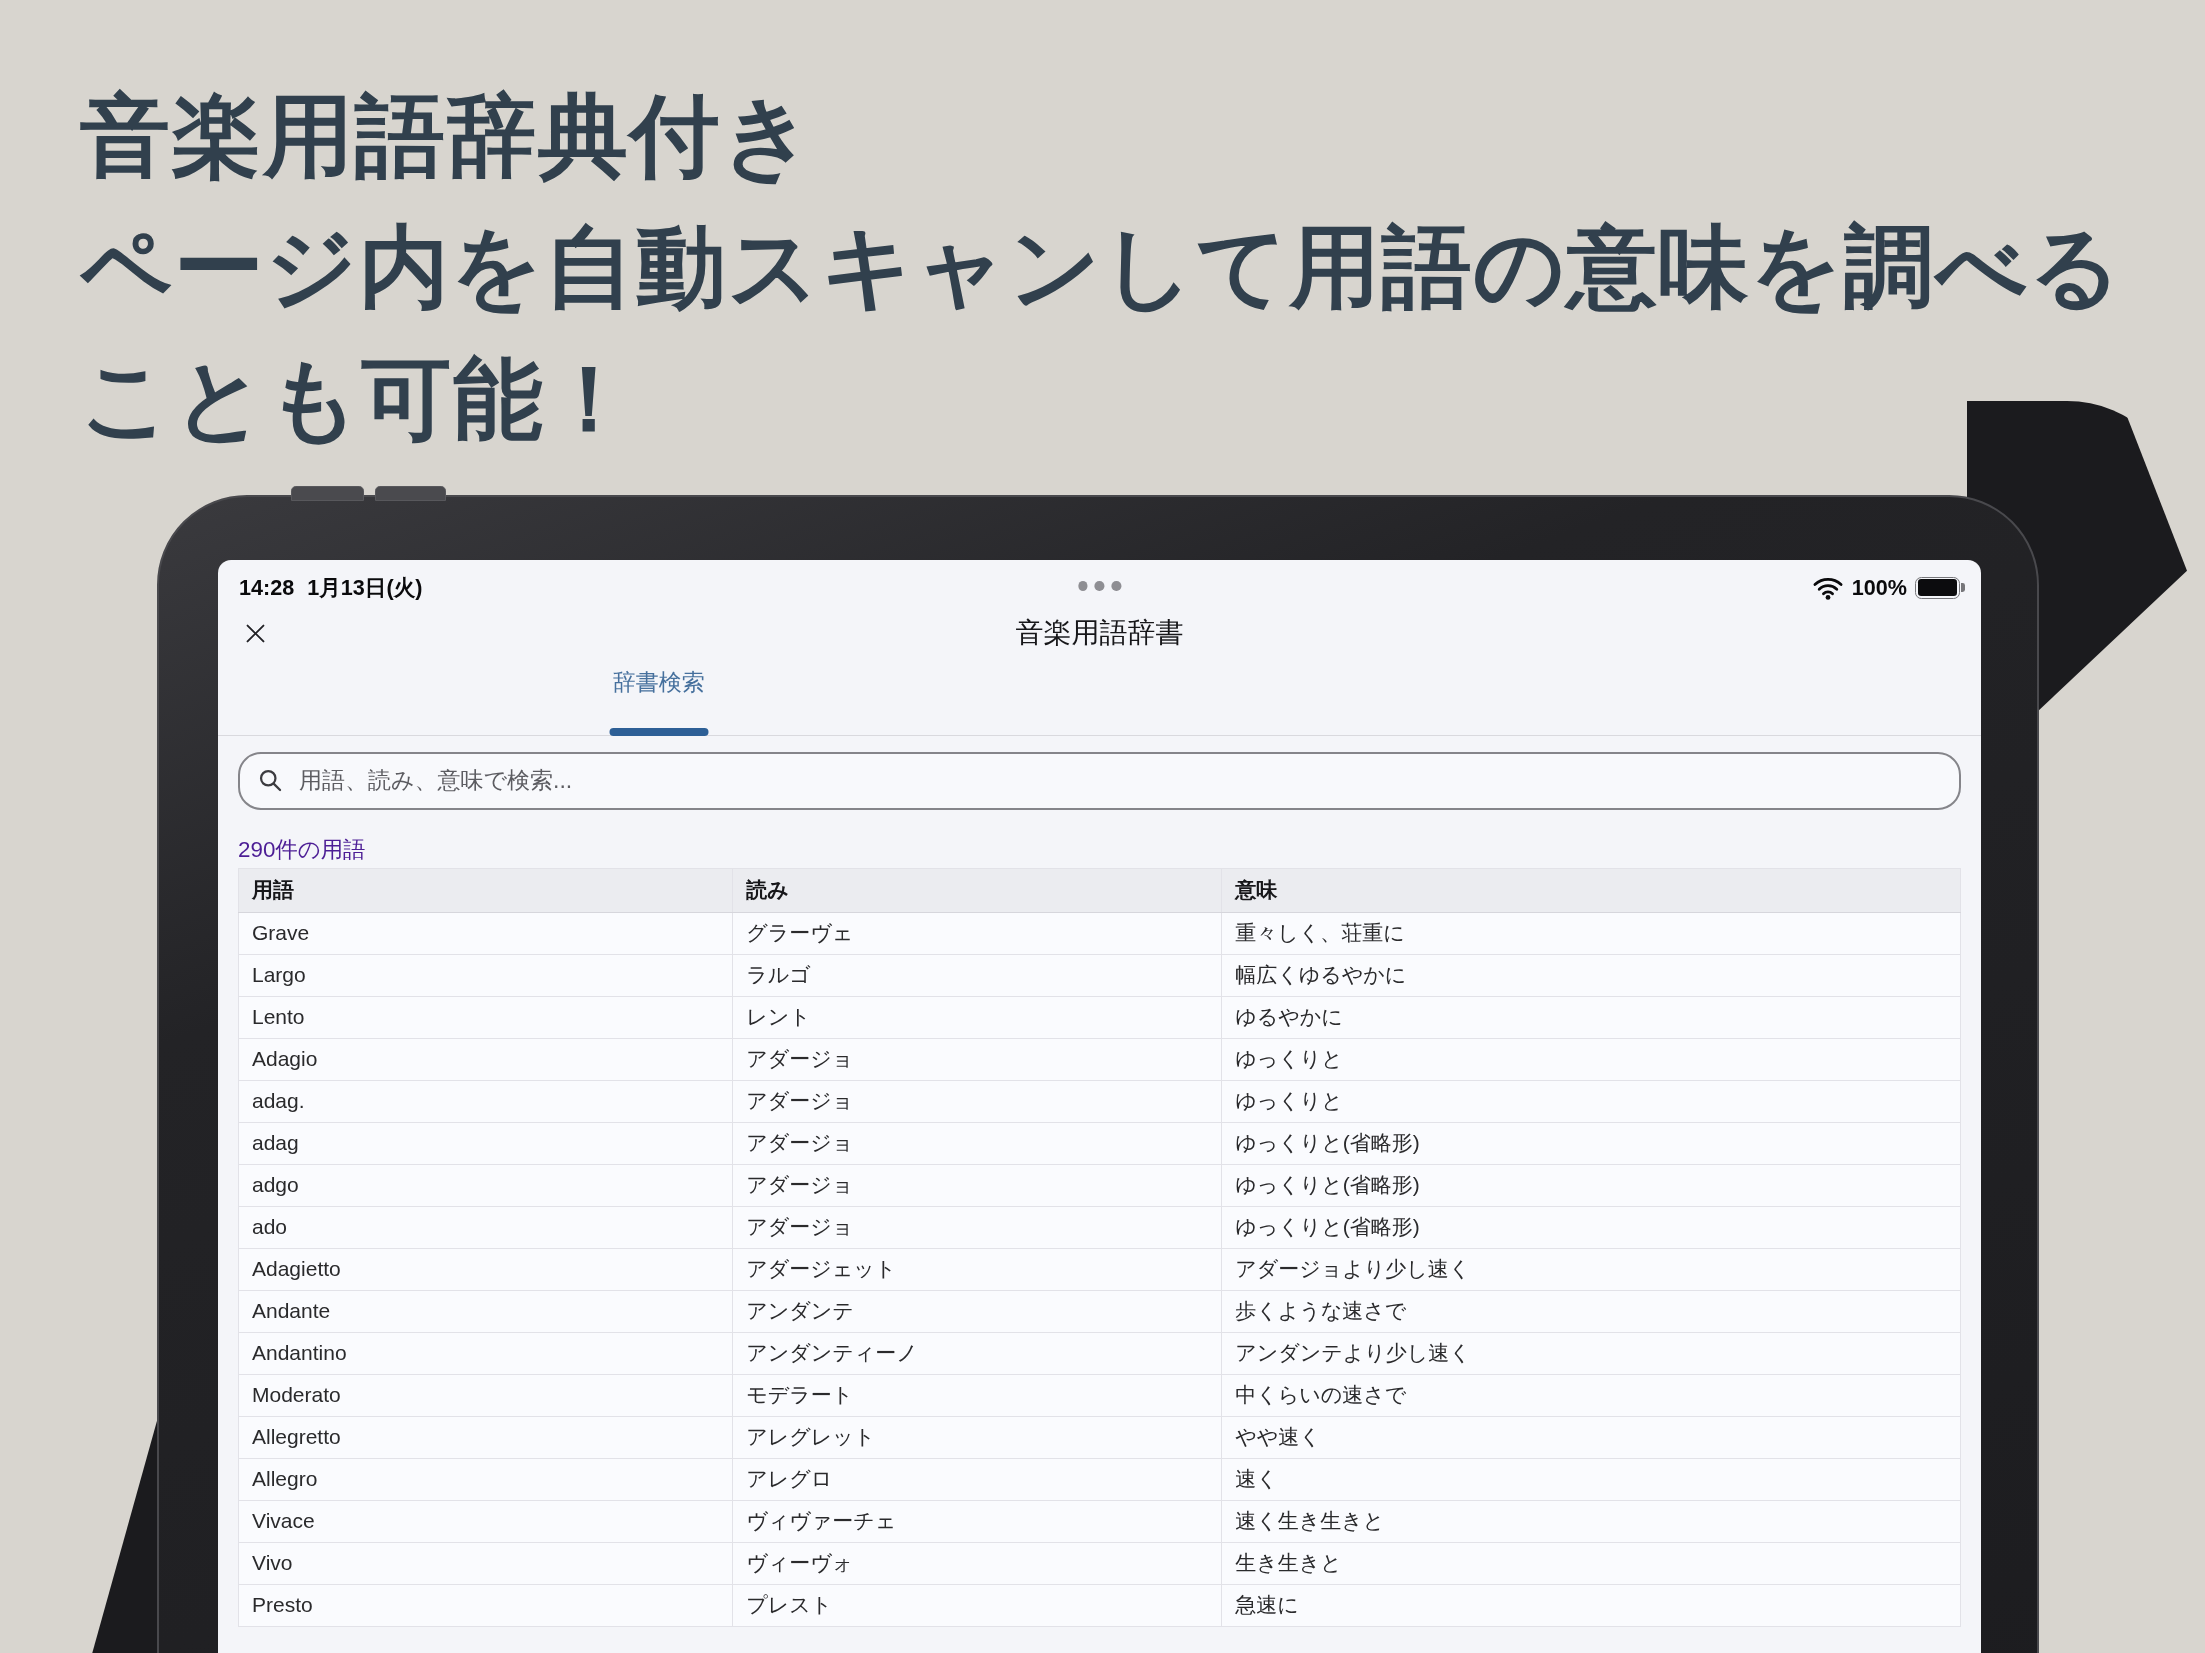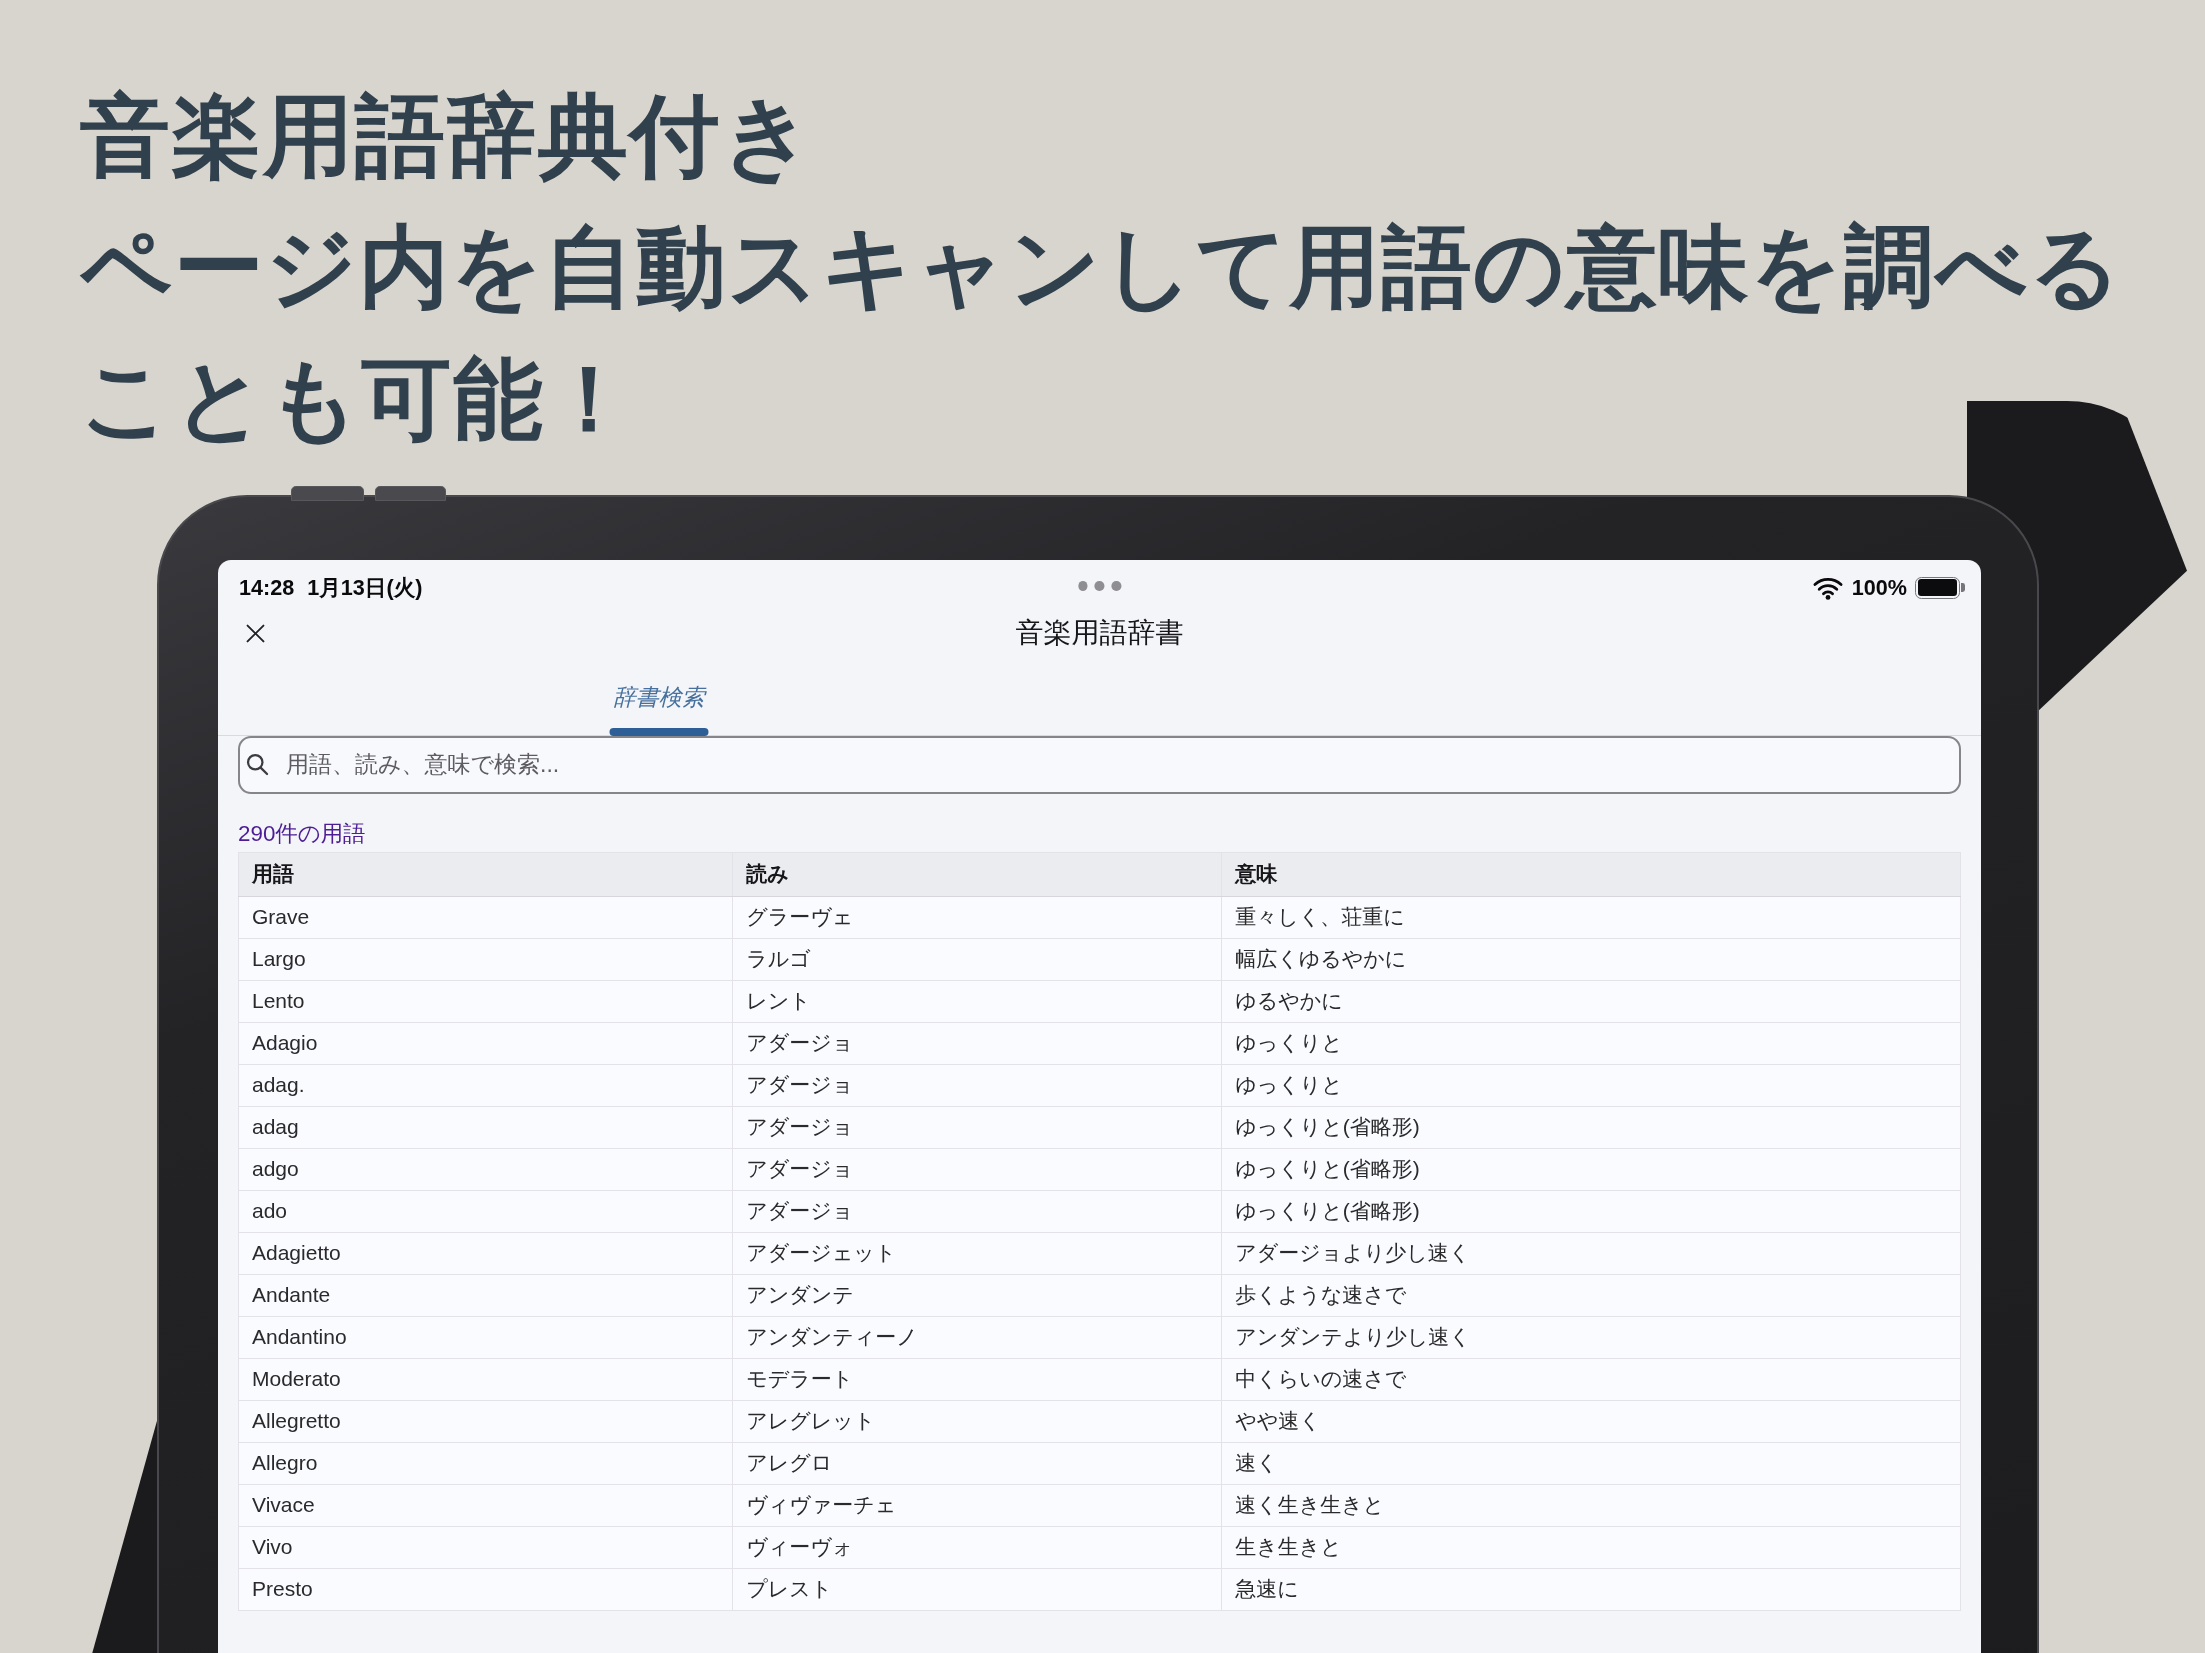--- a/index.html
+++ b/index.html
@@ -48,28 +48,28 @@
   .battery{position:relative;width:45px;height:22.4px;border:1.6px solid #76767a;border-radius:6.4px;display:inline-block;box-sizing:border-box;}
   .battery-fill{position:absolute;inset:1.6px;background:#0c0c0e;border-radius:3.2px;}
   .battery-nub{position:absolute;right:-6.4px;top:5.6px;width:4px;height:8.8px;background:#76767a;border-radius:0 2.4px 2.4px 0;}
   
   .app-header{position:relative;height:43px;}
   .app-title{text-align:center;font-size:28px;line-height:43px;color:#17171a;}
   .close-btn{position:absolute;left:24px;top:4.8px;width:35px;height:35px;background:none;border:none;padding:0;cursor:pointer;}
   
   .tab-bar{margin-top:13px;height:69px;display:flex;border-bottom:1.6px solid #d9d9de;box-sizing:border-box;}
   .tab{position:relative;width:50%;text-align:center;font-size:23px;color:#3d3d41;}
-  .tab .lbl{display:inline-block;margin-top:15px;font-style:italic;}
+  .tab .lbl{display:inline-block;}
   .tab.active{color:var(--tab-active,#46709d);}
   .tab-indicator{position:absolute;left:50%;bottom:-1.6px;transform:translateX(-50%);
     width:99px;height:8px;border-radius:4.8px;background:var(--tab-indicator,#2d5f96);}
   
   .content{padding:0 20px;}
-  .search-box{height:58px;border:2.4px solid #85858a;border-radius:13px;
-    display:flex;align-items:center;gap:13px;padding:0 4px;box-sizing:border-box;background:#f8f9fc;}
+  .search-box{margin-top:16px;height:58px;border:2.4px solid #85858a;border-radius:23px;
+    display:flex;align-items:center;gap:13px;padding:0 17px;box-sizing:border-box;background:#f8f9fc;}
   .search-input{flex:1;border:none;outline:none;background:transparent;
     font-size:23px;color:#1c1c1e;font-family:inherit;}
   .search-input::placeholder{color:#5c5c61;opacity:1;}
   .count{margin-top:24px;height:26px;font-size:22.4px;color:#4c1d95;}
   
   table.dict{margin-top:8px;width:100%;border-collapse:collapse;border:1.6px solid #cfcfd5;
     table-layout:fixed;background:var(--row-bg,#fafbfe);}
   table.dict th,table.dict td{border:0.8px solid #e2e2e8;padding:0 8px 0 13px;
     overflow:hidden;white-space:nowrap;text-align:left;}
   table.dict th{height:43px;background:var(--table-header-bg,#ebecf0);

